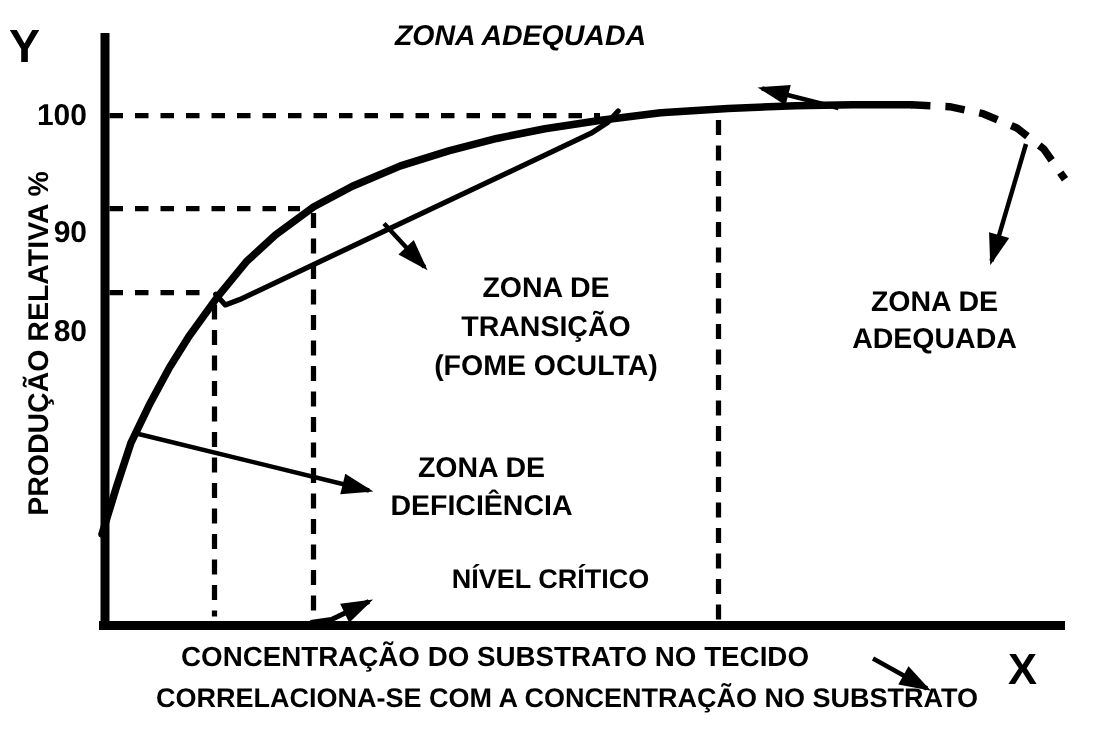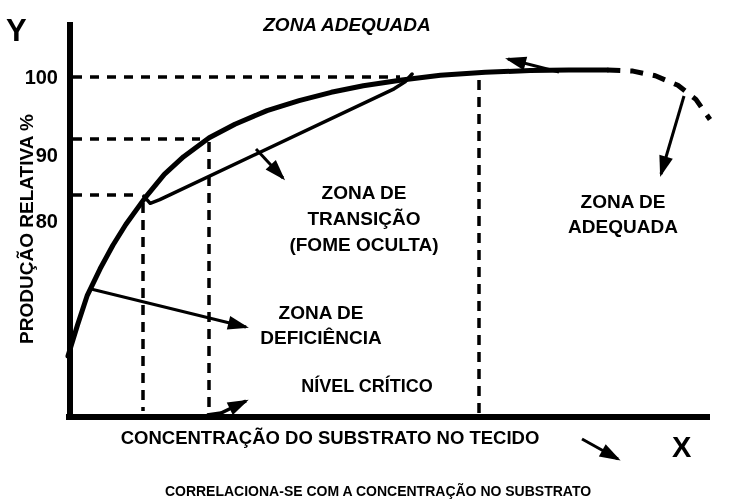--- a/index.html
+++ b/index.html
@@ -13,21 +13,21 @@
   .lbl{
     position:absolute;font-weight:bold;white-space:nowrap;color:#000;
     transform:translateX(-50%);text-align:center;line-height:1.05;
   }
   #lbl-adequada{left:347px;top:14px;font-size:19px;line-height:22px;font-style:italic;}
   #lbl-transicao{left:364px;top:180px;font-size:19px;line-height:26px;}
   #lbl-toxidez{left:623px;top:189px;font-size:19px;line-height:25px;}
   #lbl-deficiencia{left:321px;top:300px;font-size:19px;line-height:25px;}
   #lbl-critico{left:333px;top:377px;font-size:18px;margin-left:34px;}
   #lbl-xlab1{left:330px;top:428px;font-size:18.5px;}
-  #lbl-xlab2{left:378px;top:484px;font-size:14px;}
+  #lbl-xlab2{left:378px;top:456px;font-size:18px;}
   #lbl-ysym{left:6px;top:15px;font-size:31px;transform:none;}
   #lbl-xsym{left:672px;top:432px;font-size:29px;transform:none;}
   .tick{
     position:absolute;left:8px;width:50px;text-align:right;
     font-weight:bold;font-size:20px;line-height:20px;
   }
   #tick-100{top:67px;}
   #tick-90{top:129px;margin-top:16px;}
   #tick-80{top:185px;margin-top:26px;}
   #lbl-ylabel{

